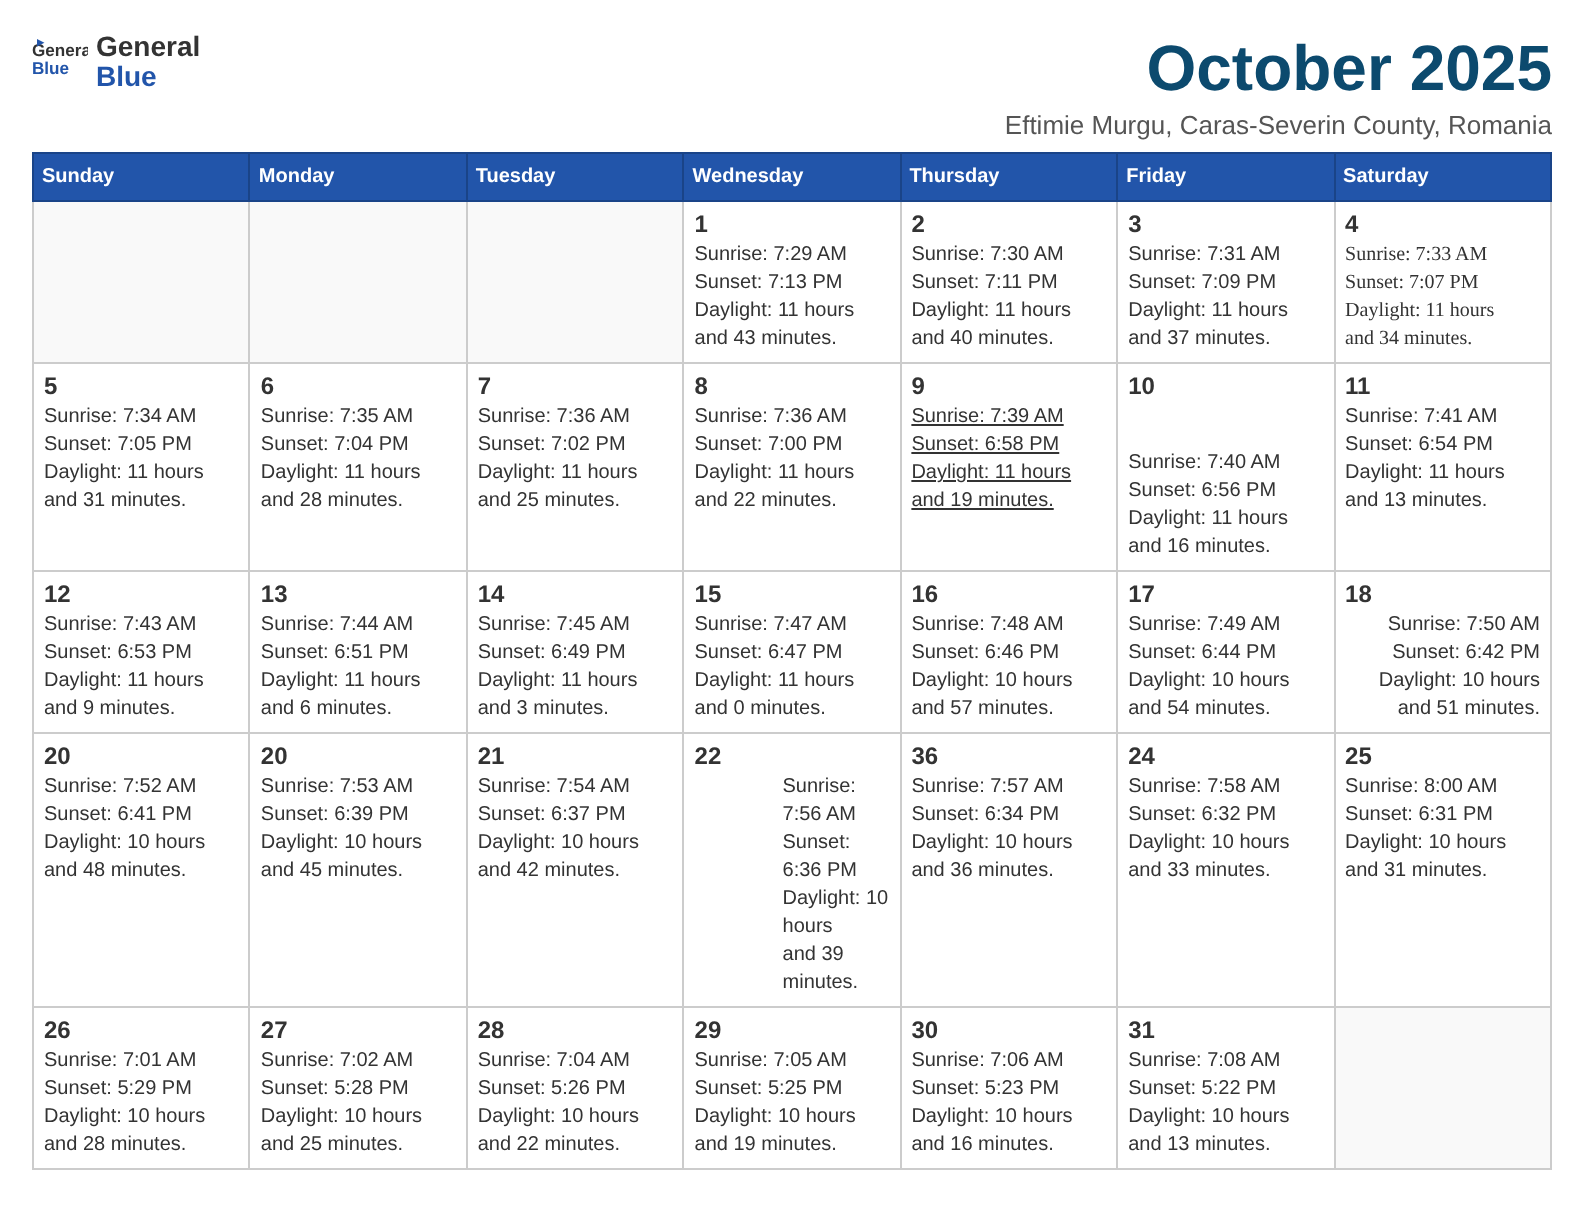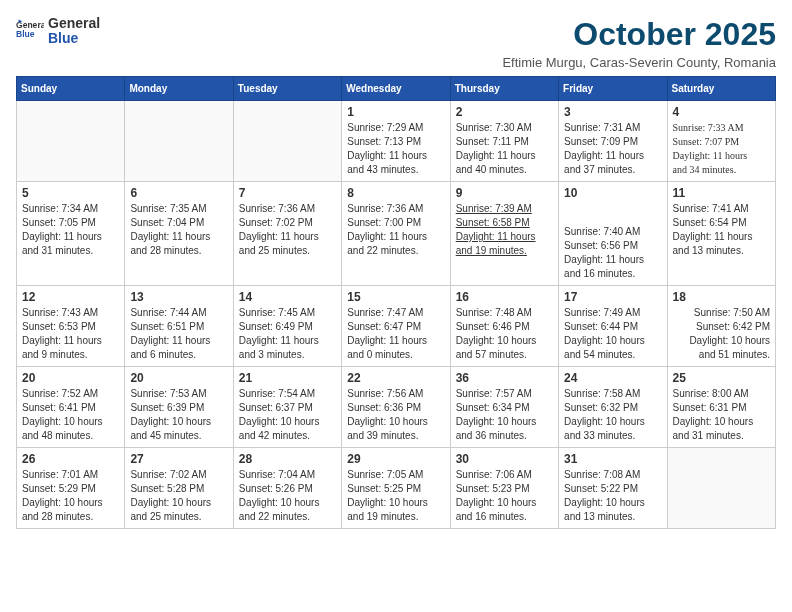--- a/index.html
+++ b/index.html
@@ -273,21 +273,21 @@
         </td>
         <td>
           <span class="day-number">21</span>
           <div class="day-info" style="white-space: pre-line;">Sunrise: 7:54 AM
 Sunset: 6:37 PM
 Daylight: 10 hours
 and 42 minutes.</div>
         </td>
         <td>
           <span class="day-number">22</span>
-          <div class="day-info" style="white-space: pre-line;">Sunrise: 7:56 AM
+          <div class="day-info" style="white-space: pre-line; margin-left: 44px;">Sunrise: 7:56 AM
 Sunset: 6:36 PM
 Daylight: 10 hours
 and 39 minutes.</div>
         </td>
         <td>
           <span class="day-number">36</span>
           <div class="day-info" style="white-space: pre-line;">Sunrise: 7:57 AM
 Sunset: 6:34 PM
 Daylight: 10 hours
 and 36 minutes.</div>

